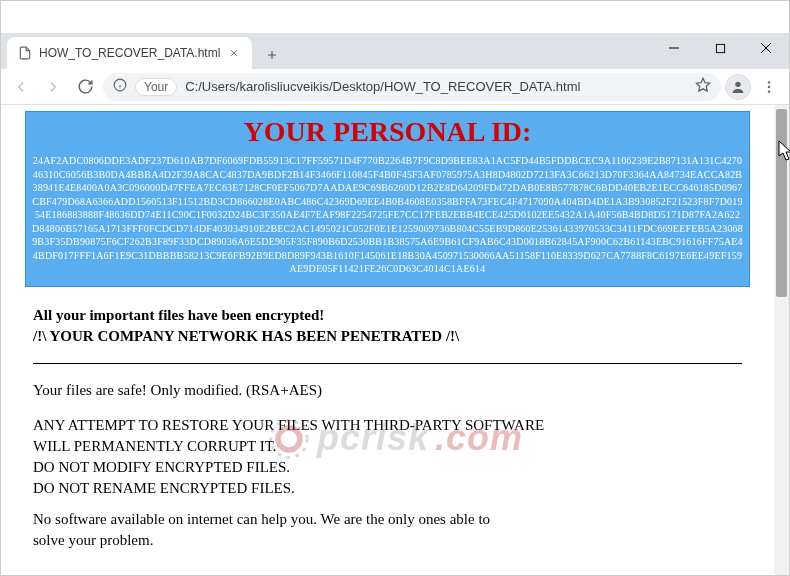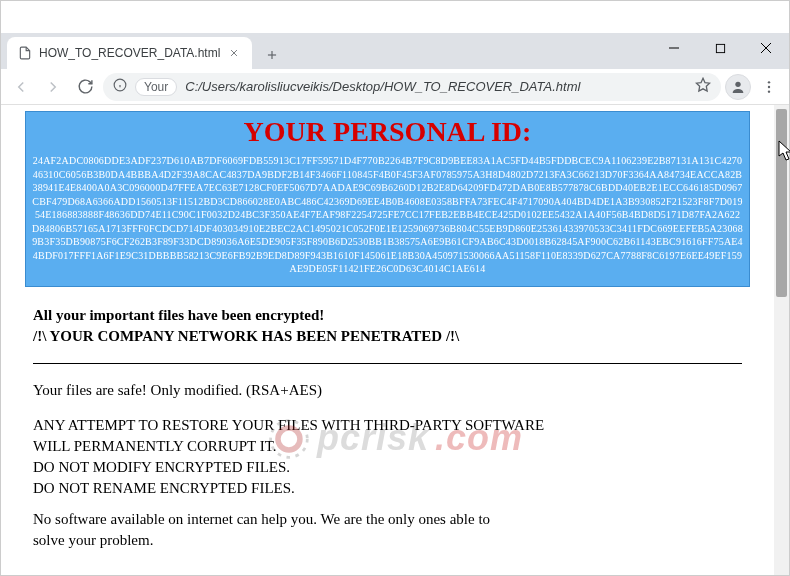--- a/index.html
+++ b/index.html
@@ -122,21 +122,20 @@
     border-radius:10px;
     padding:1px 8px;
     font-size:12px;
     color:#5f6368;
   }
   .omnibox .url {
     flex:1;
     color:#3c4043;
     white-space:nowrap;
     overflow:hidden;
-    font-style:italic;
   }
   .omnibox .star {
     color:#5f6368;
   }
   .avatar {
     width:26px;height:26px;
     border-radius:50%;
     background:#e8eaed;
     border:1px solid #dadce0;
     display:flex;align-items:center;justify-content:center;

